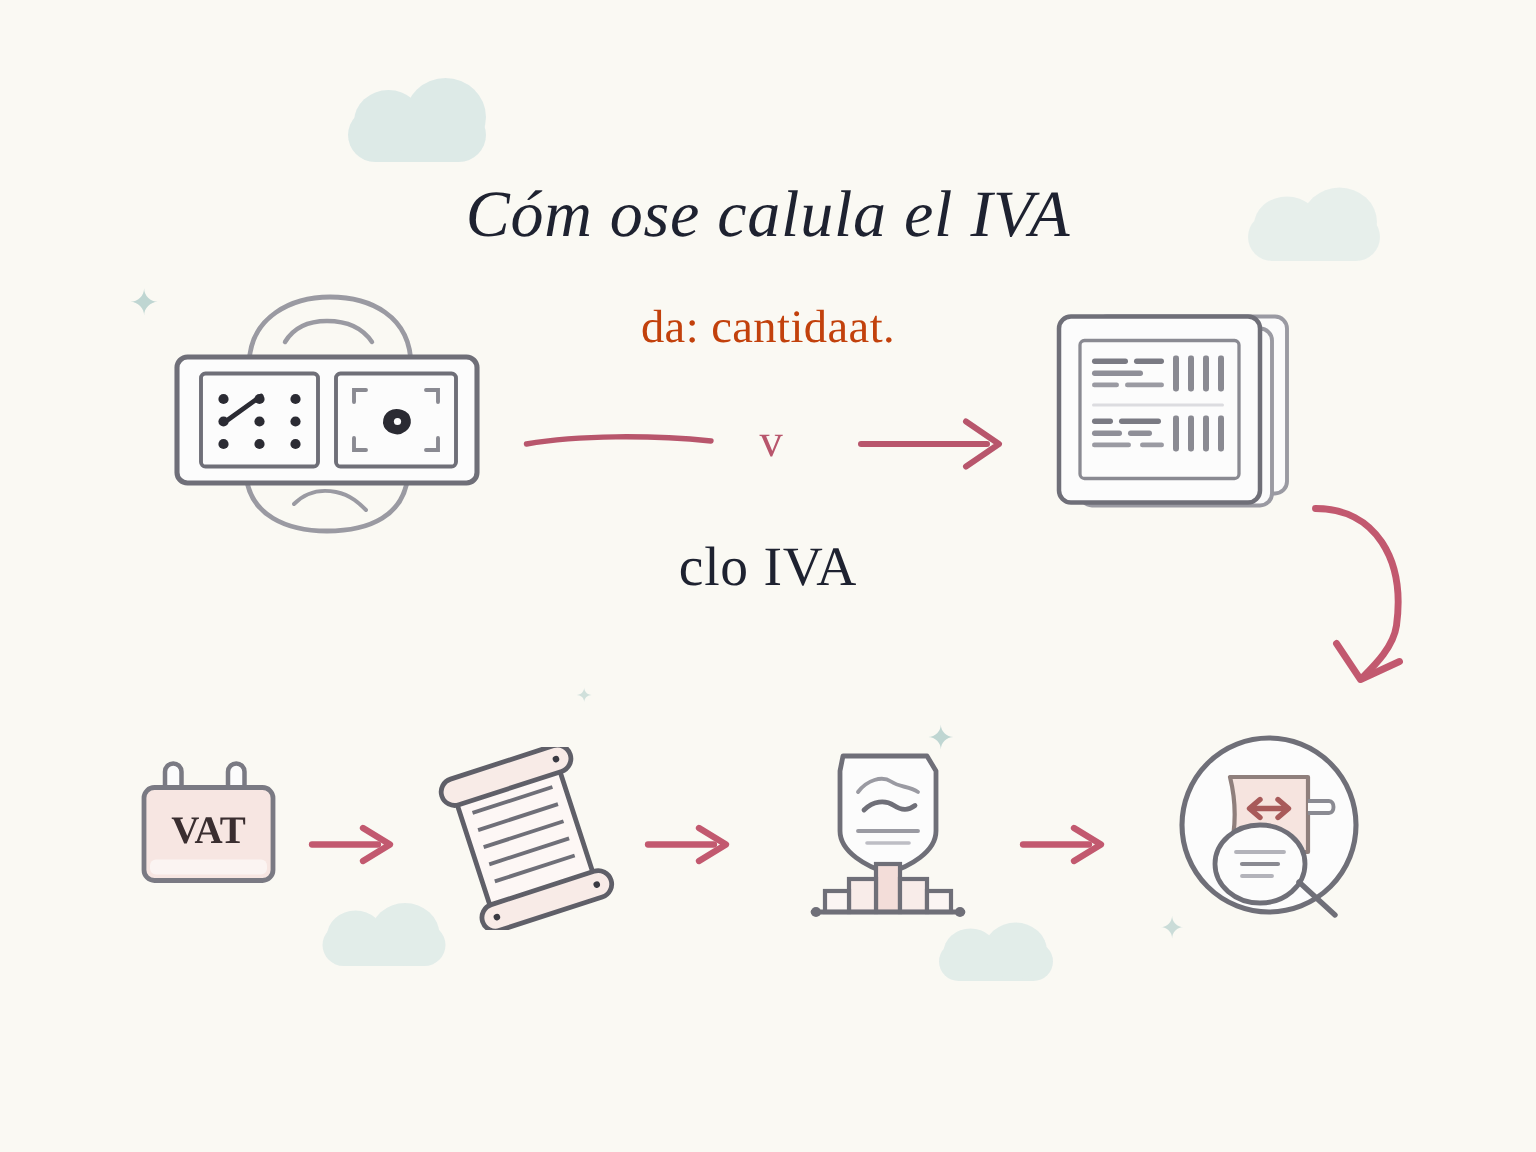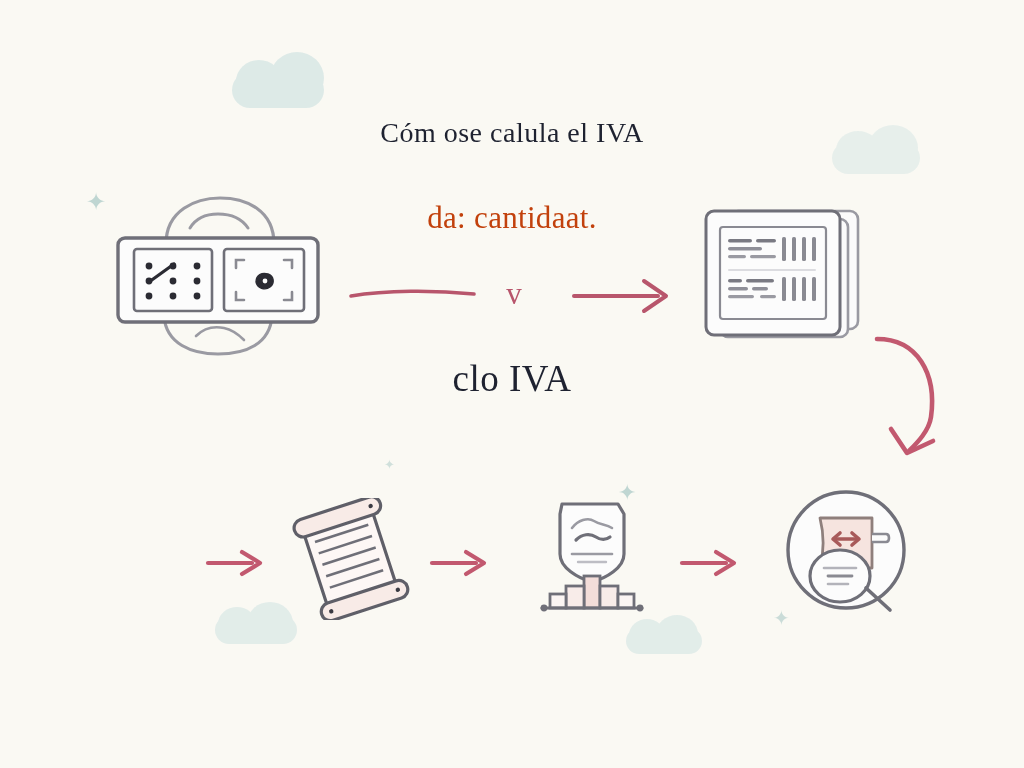--- a/index.html
+++ b/index.html
@@ -44,21 +44,22 @@
     position: absolute;
     left: 0;
     width: 1024px;
     text-align: center;
     color: #1e2230;
     font-family: "Liberation Serif", serif;
     letter-spacing: .5px;
   }
   #title-main {
     top: 117px;
-    font-size: 28px;
+    font-size: 44px;
+    font-style: italic;
   }
   #subtitle {
     top: 200px;
     font-size: 31px;
     letter-spacing: .3px;
     color: #c2410c;
   }
   #caption {
     top: 357px;
     font-size: 37px;
@@ -201,20 +202,33 @@
     </svg>
   </div>
 
   <div class="illus" style="left:855px;top:325px;width:110px;height:140px;">
     <svg width="110" height="140" viewBox="0 0 110 140" fill="none">
       <path d="M22 14 C62 14, 82 48, 76 92 C74 106, 62 118, 54 126" stroke="#c2596f" stroke-width="4.6" stroke-linecap="round" fill="none"></path>
       <path d="M36 104 L52 128 L78 116" stroke="#c2596f" stroke-width="4.6" stroke-linecap="round" stroke-linejoin="round" fill="none"></path>
     </svg>
   </div>
 
+  <div class="illus" style="left:88px;top:505px;width:108px;height:96px;">
+    <svg width="108" height="96" viewBox="0 0 108 96" fill="none">
+
+      <rect x="22" y="4" width="11" height="24" rx="5.5" fill="#fcfcfc" stroke="#7a7a83" stroke-width="3"></rect>
+      <rect x="64" y="4" width="11" height="24" rx="5.5" fill="#fcfcfc" stroke="#7a7a83" stroke-width="3"></rect>
+
+      <rect x="8" y="20" width="86" height="62" rx="7" fill="#f7e6e2" stroke="#7a7a83" stroke-width="3.2"></rect>
+
+      <rect x="12" y="68" width="78" height="10" rx="4" fill="#fbf4f2"></rect>
+
+      <text x="51" y="57" text-anchor="middle" font-family="'Liberation Serif', serif" font-size="26" font-weight="700" fill="#3a2e30">VAT</text>
+    </svg>
+  </div>
 
   <div class="row-arrow" style="left:204px;top:546px;width:64px;height:34px;">
     <svg width="64" height="34" viewBox="0 0 64 34" fill="none">
       <path d="M4 17 L48 17" stroke="#c2596f" stroke-width="4.2" stroke-linecap="round"></path>
       <path d="M38 6 L56 17 L38 28" stroke="#c2596f" stroke-width="4.2" stroke-linecap="round" stroke-linejoin="round" fill="none"></path>
     </svg>
   </div>
 
   <div class="illus" style="left:286px;top:498px;width:128px;height:122px;">
     <svg width="128" height="122" viewBox="0 0 128 122" fill="none">

